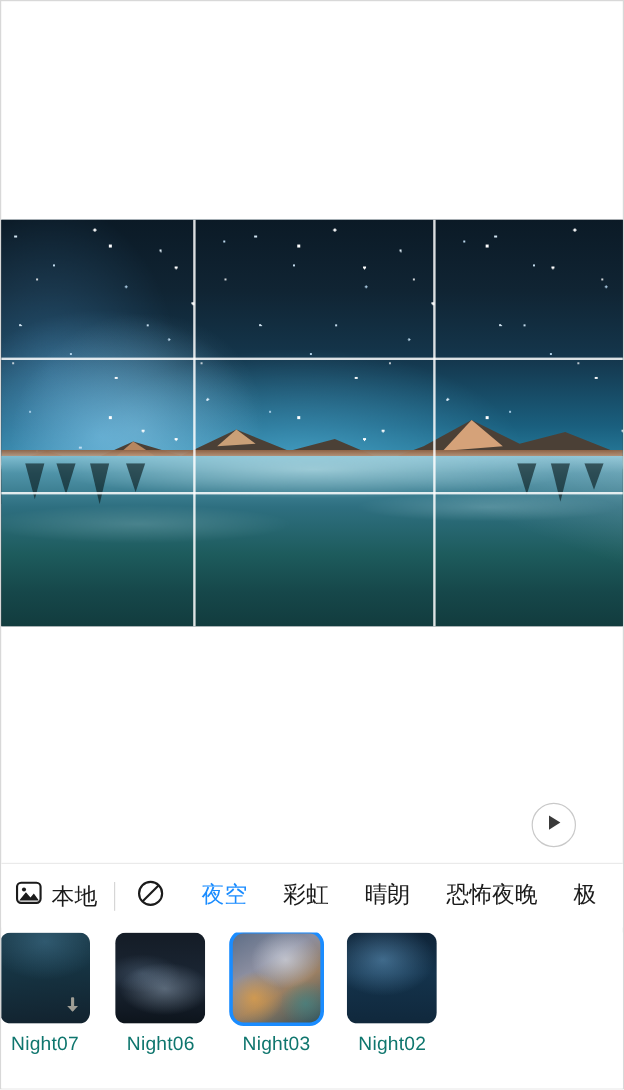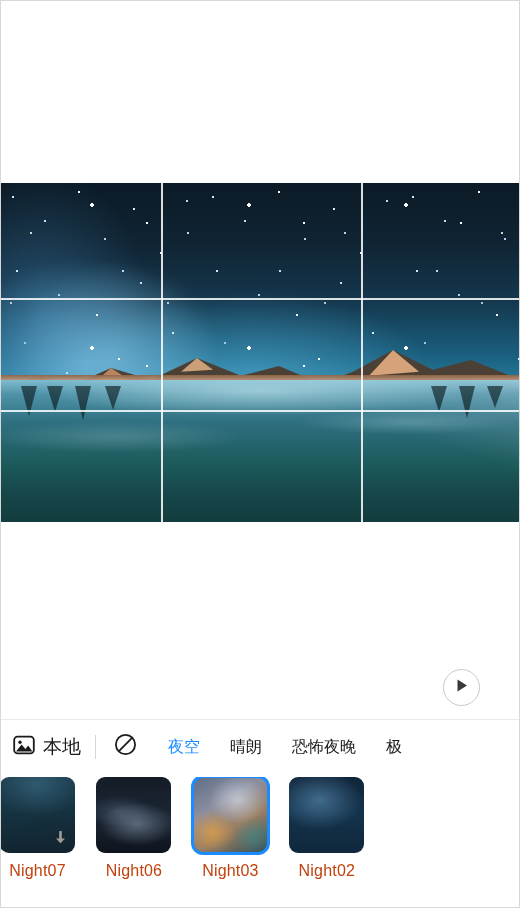--- a/index.html
+++ b/index.html
@@ -158,21 +158,21 @@
   .tab-local .label { font-size: 19px; color: #1b1b1b; }
   .tab-divider {
     width: 1px; height: 24px; background: #d6d6d6; flex: 0 0 auto;
   }
   .tab-none {
     display: flex; align-items: center; justify-content: center;
     padding: 0 16px 0 18px;
     cursor: pointer;
   }
   .tab {
-    font-size: 16px; color: #1b1b1b;
+    font-size: 19px; color: #1b1b1b;
     padding: 0 15px;
     cursor: pointer;
     line-height: 54px;
   }
   .tab.active { color: #1a8cff; }
 
   
   .strip {
     position: absolute; left: 0; top: 776px;
     width: 520px; height: 132px;
@@ -196,21 +196,21 @@
     background: #10161f;
   }
   .thumb-item.selected .thumb-box {
     outline: 3px solid #1a8cff;
     outline-offset: -1px;
     border-radius: 10px;
   }
   .thumb-caption {
     margin-top: 9px;
     font-size: 16px;
-    color: #c2410c;
+    color: #0f766e;
     text-align: center;
     letter-spacing: 0.2px;
   }
   .dl-arrow {
     position: absolute; right: 7px; bottom: 6px;
     width: 15px; height: 16px;
     opacity: 0.75;
   }
 
   
@@ -334,20 +334,21 @@
     <div class="tab-none">
       <span>
         <svg width="23" height="23" viewBox="0 0 23 23">
           <circle cx="11.5" cy="11.5" r="9.6" fill="none" stroke="#1b1b1b" stroke-width="1.8"></circle>
           <line x1="4.7" y1="18.3" x2="18.3" y2="4.7" stroke="#1b1b1b" stroke-width="1.8"></line>
         </svg>
       </span>
     </div>
 
     <div class="tab active">夜空</div>
+    <div class="tab">彩虹</div>
     <div class="tab">晴朗</div>
     <div class="tab">恐怖夜晚</div>
     <div class="tab">极</div>
   </div>
 
   <div class="strip">
 
     <div class="thumb-item" style="margin-left:-1px;">
       <div class="thumb-box t-n07">
         <span class="dl-arrow">

